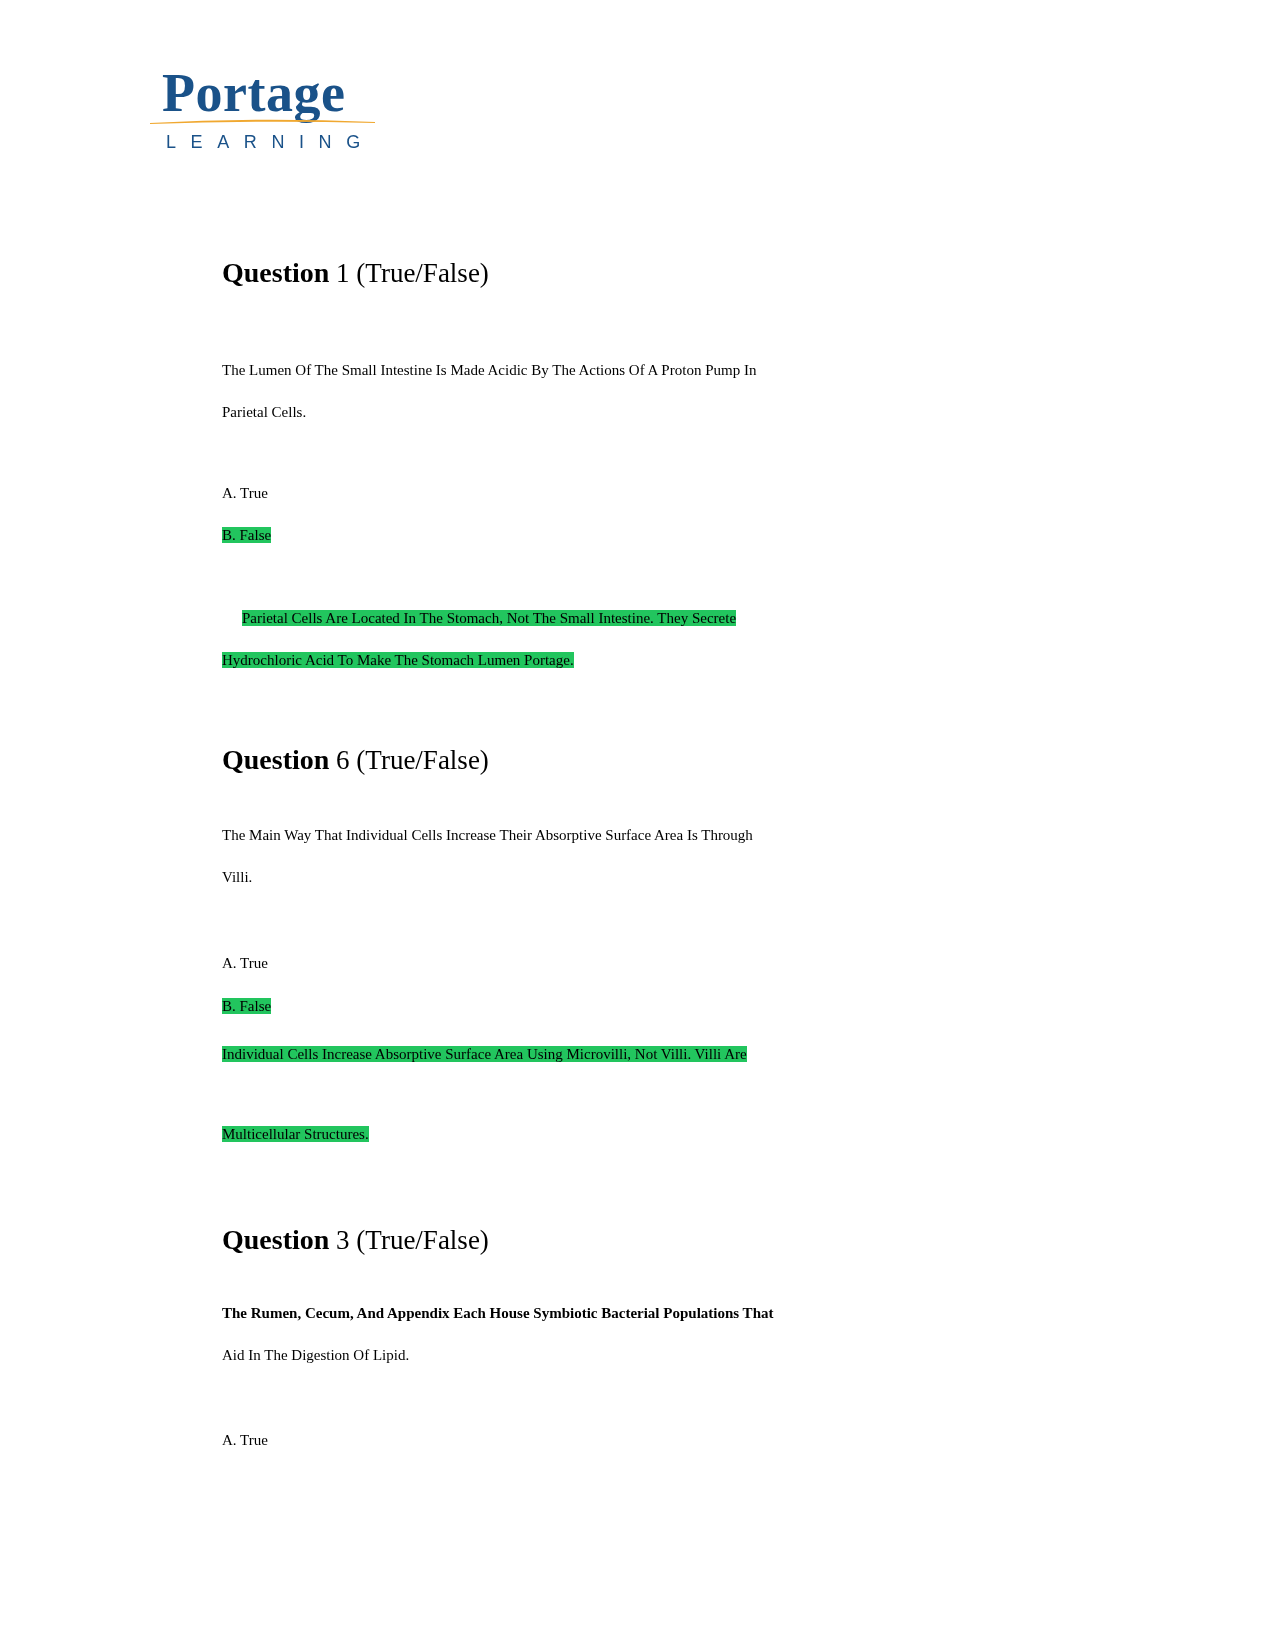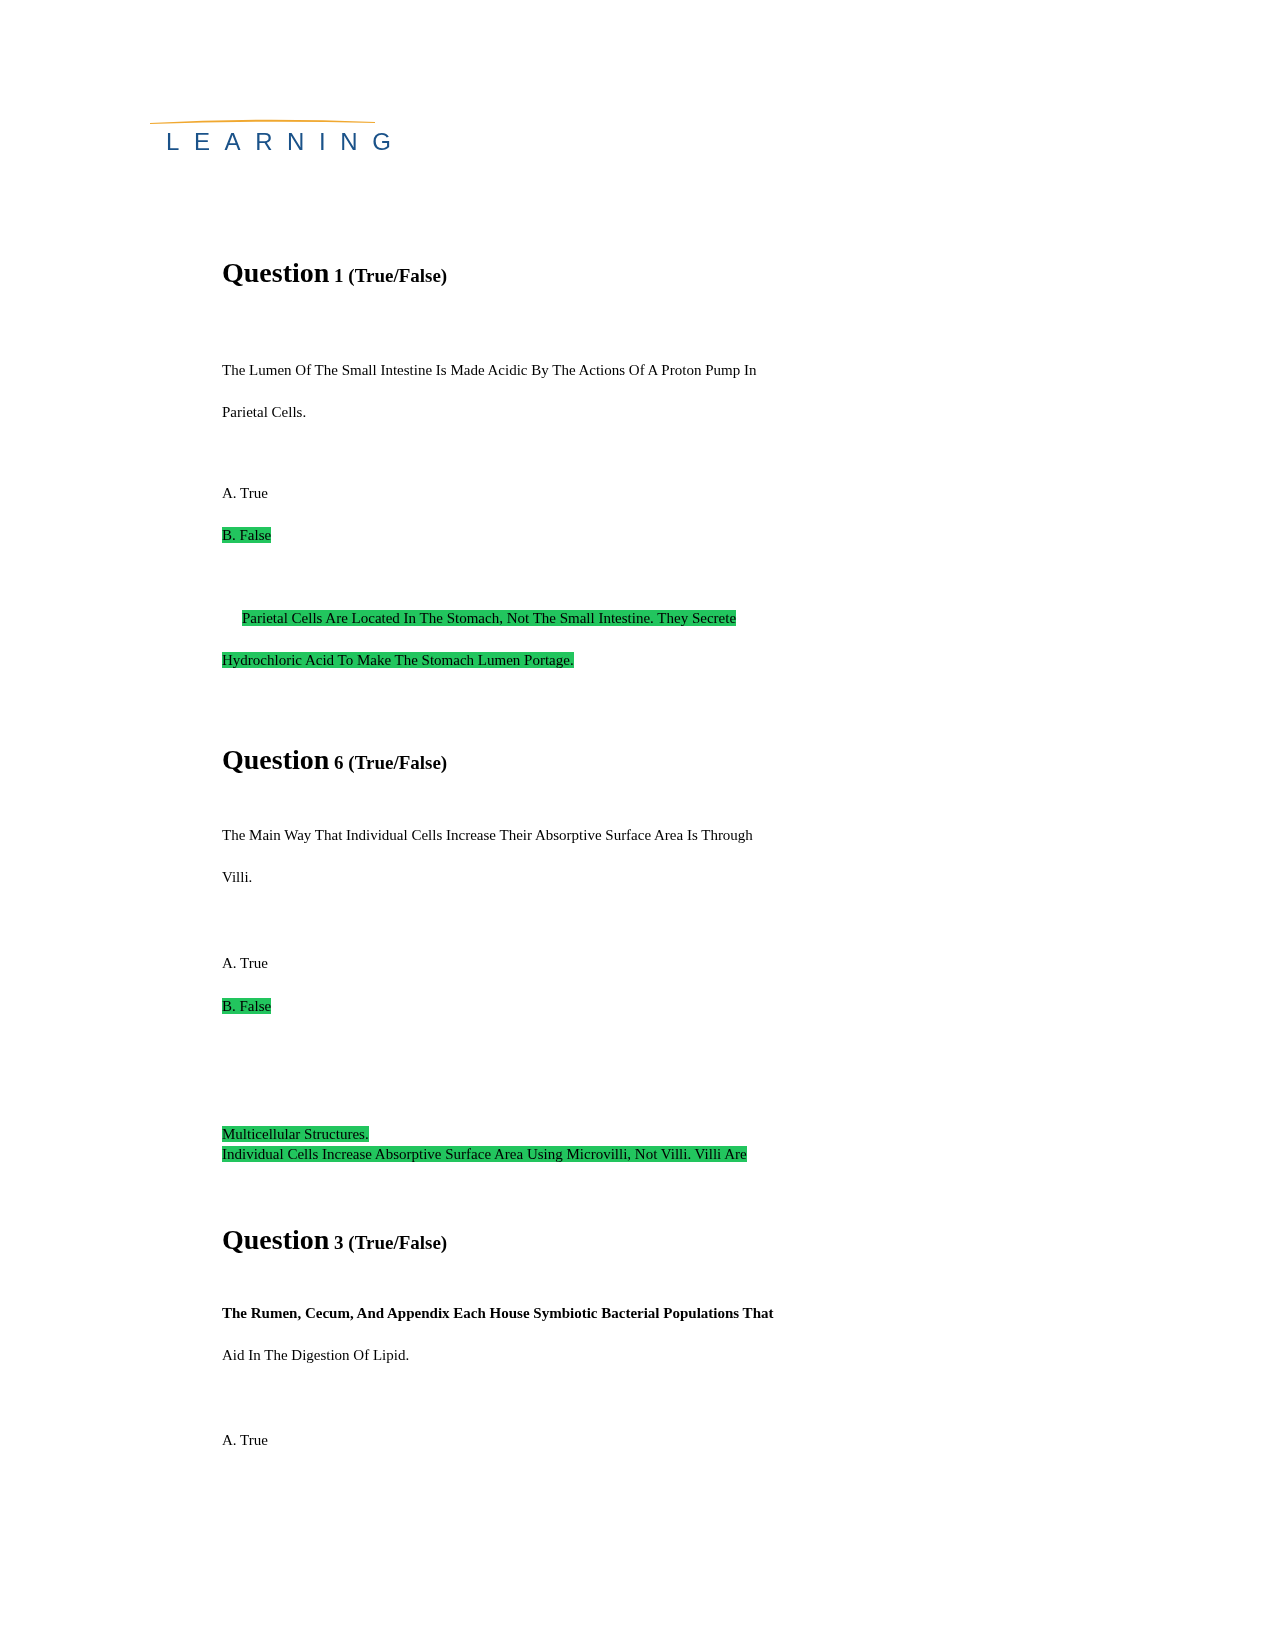--- a/index.html
+++ b/index.html
@@ -3,31 +3,32 @@
 <meta charset="utf-8">
 <style>
   html, body { margin: 0; padding: 0; background: #ffffff; }
   body { width: 1275px; height: 1650px; position: relative; overflow: hidden;
          font-family: "Liberation Serif", "DejaVu Serif", serif; color: #000; }
   .logo { position: absolute; left: 150px; top: 66px; width: 225px; height: 100px; }
   .logo-word { position: absolute; left: 12px; top: 0px; font-family: "Liberation Serif", serif;
                font-weight: bold; font-size: 54px; color: #1a5289; letter-spacing: 0.5px; line-height: 54px; }
   .logo-swoosh { position: absolute; left: 0; top: 52px; width: 225px; height: 8px; }
   .logo-sub { position: absolute; left: 16px; top: 63px; font-family: "Liberation Sans", sans-serif;
-              font-size: 24px; color: #1a5289; letter-spacing: 14.6px; line-height: 26px; text-align: center; }
+              font-size: 18px; color: #1a5289; letter-spacing: 14.6px; line-height: 26px; text-align: center; }
   .line { position: absolute; left: 222px; font-size: 15px; line-height: 30px; white-space: nowrap; }
   .hl { background: #22c55e; }
   .q-head { position: absolute; left: 222px; line-height: 34px; white-space: nowrap; }
   .q-word { font-weight: bold; font-size: 28px; text-align: right; }
-  .q-rest { font-size: 19px; font-weight: bold; }
+  .q-rest { font-size: 27px; }
 </style>
 </head>
 <body>
 
 <div class="logo">
+  <div class="logo-word">Portage</div>
   <svg class="logo-swoosh" viewBox="0 0 225 8" preserveAspectRatio="none">
     <path d="M0 5 Q 110 -1 225 4 L 225 5 Q 110 2 0 6 Z" fill="#f0a830"></path>
   </svg>
   <div class="logo-sub">LEARNING</div>
 </div>
 
 <div class="q-head" style="top:256px;">
   <span class="q-word">Question</span><span class="q-rest"> 1 (True/False)</span>
 </div>
 <div class="line" style="top:355px;">The Lumen Of The Small Intestine Is Made Acidic By The Actions Of A Proton Pump In</div>
@@ -37,21 +38,21 @@
 <div class="line" style="top:603px;padding-left:20px;"><span class="hl">Parietal Cells Are Located In The Stomach, Not The Small Intestine. They Secrete</span></div>
 <div class="line" style="top:645px;"><span class="hl">Hydrochloric Acid To Make The Stomach Lumen Portage.</span></div>
 
 <div class="q-head" style="top:743px;">
   <span class="q-word">Question</span><span class="q-rest"> 6 (True/False)</span>
 </div>
 <div class="line" style="top:820px;">The Main Way That Individual Cells Increase Their Absorptive Surface Area Is Through</div>
 <div class="line" style="top:862px;">Villi.</div>
 <div class="line" style="top:948px;">A. True</div>
 <div class="line" style="top:991px;"><span class="hl">B. False</span></div>
-<div class="line" style="top:1139px;"><span class="hl">Individual Cells Increase Absorptive Surface Area Using Microvilli, Not Villi. Villi Are</span></div>
+<div class="line" style="top:1039px;"><span class="hl">Individual Cells Increase Absorptive Surface Area Using Microvilli, Not Villi. Villi Are</span></div>
 <div class="line" style="top:1119px;"><span class="hl">Multicellular Structures.</span></div>
 
 <div class="q-head" style="top:1223px;">
   <span class="q-word">Question</span><span class="q-rest"> 3 (True/False)</span>
 </div>
 <div class="line" style="top:1298px;font-weight:bold;">The Rumen, Cecum, And Appendix Each House Symbiotic Bacterial Populations That</div>
 <div class="line" style="top:1340px;">Aid In The Digestion Of Lipid.</div>
 <div class="line" style="top:1425px;">A. True</div>
 
 </body></html>

